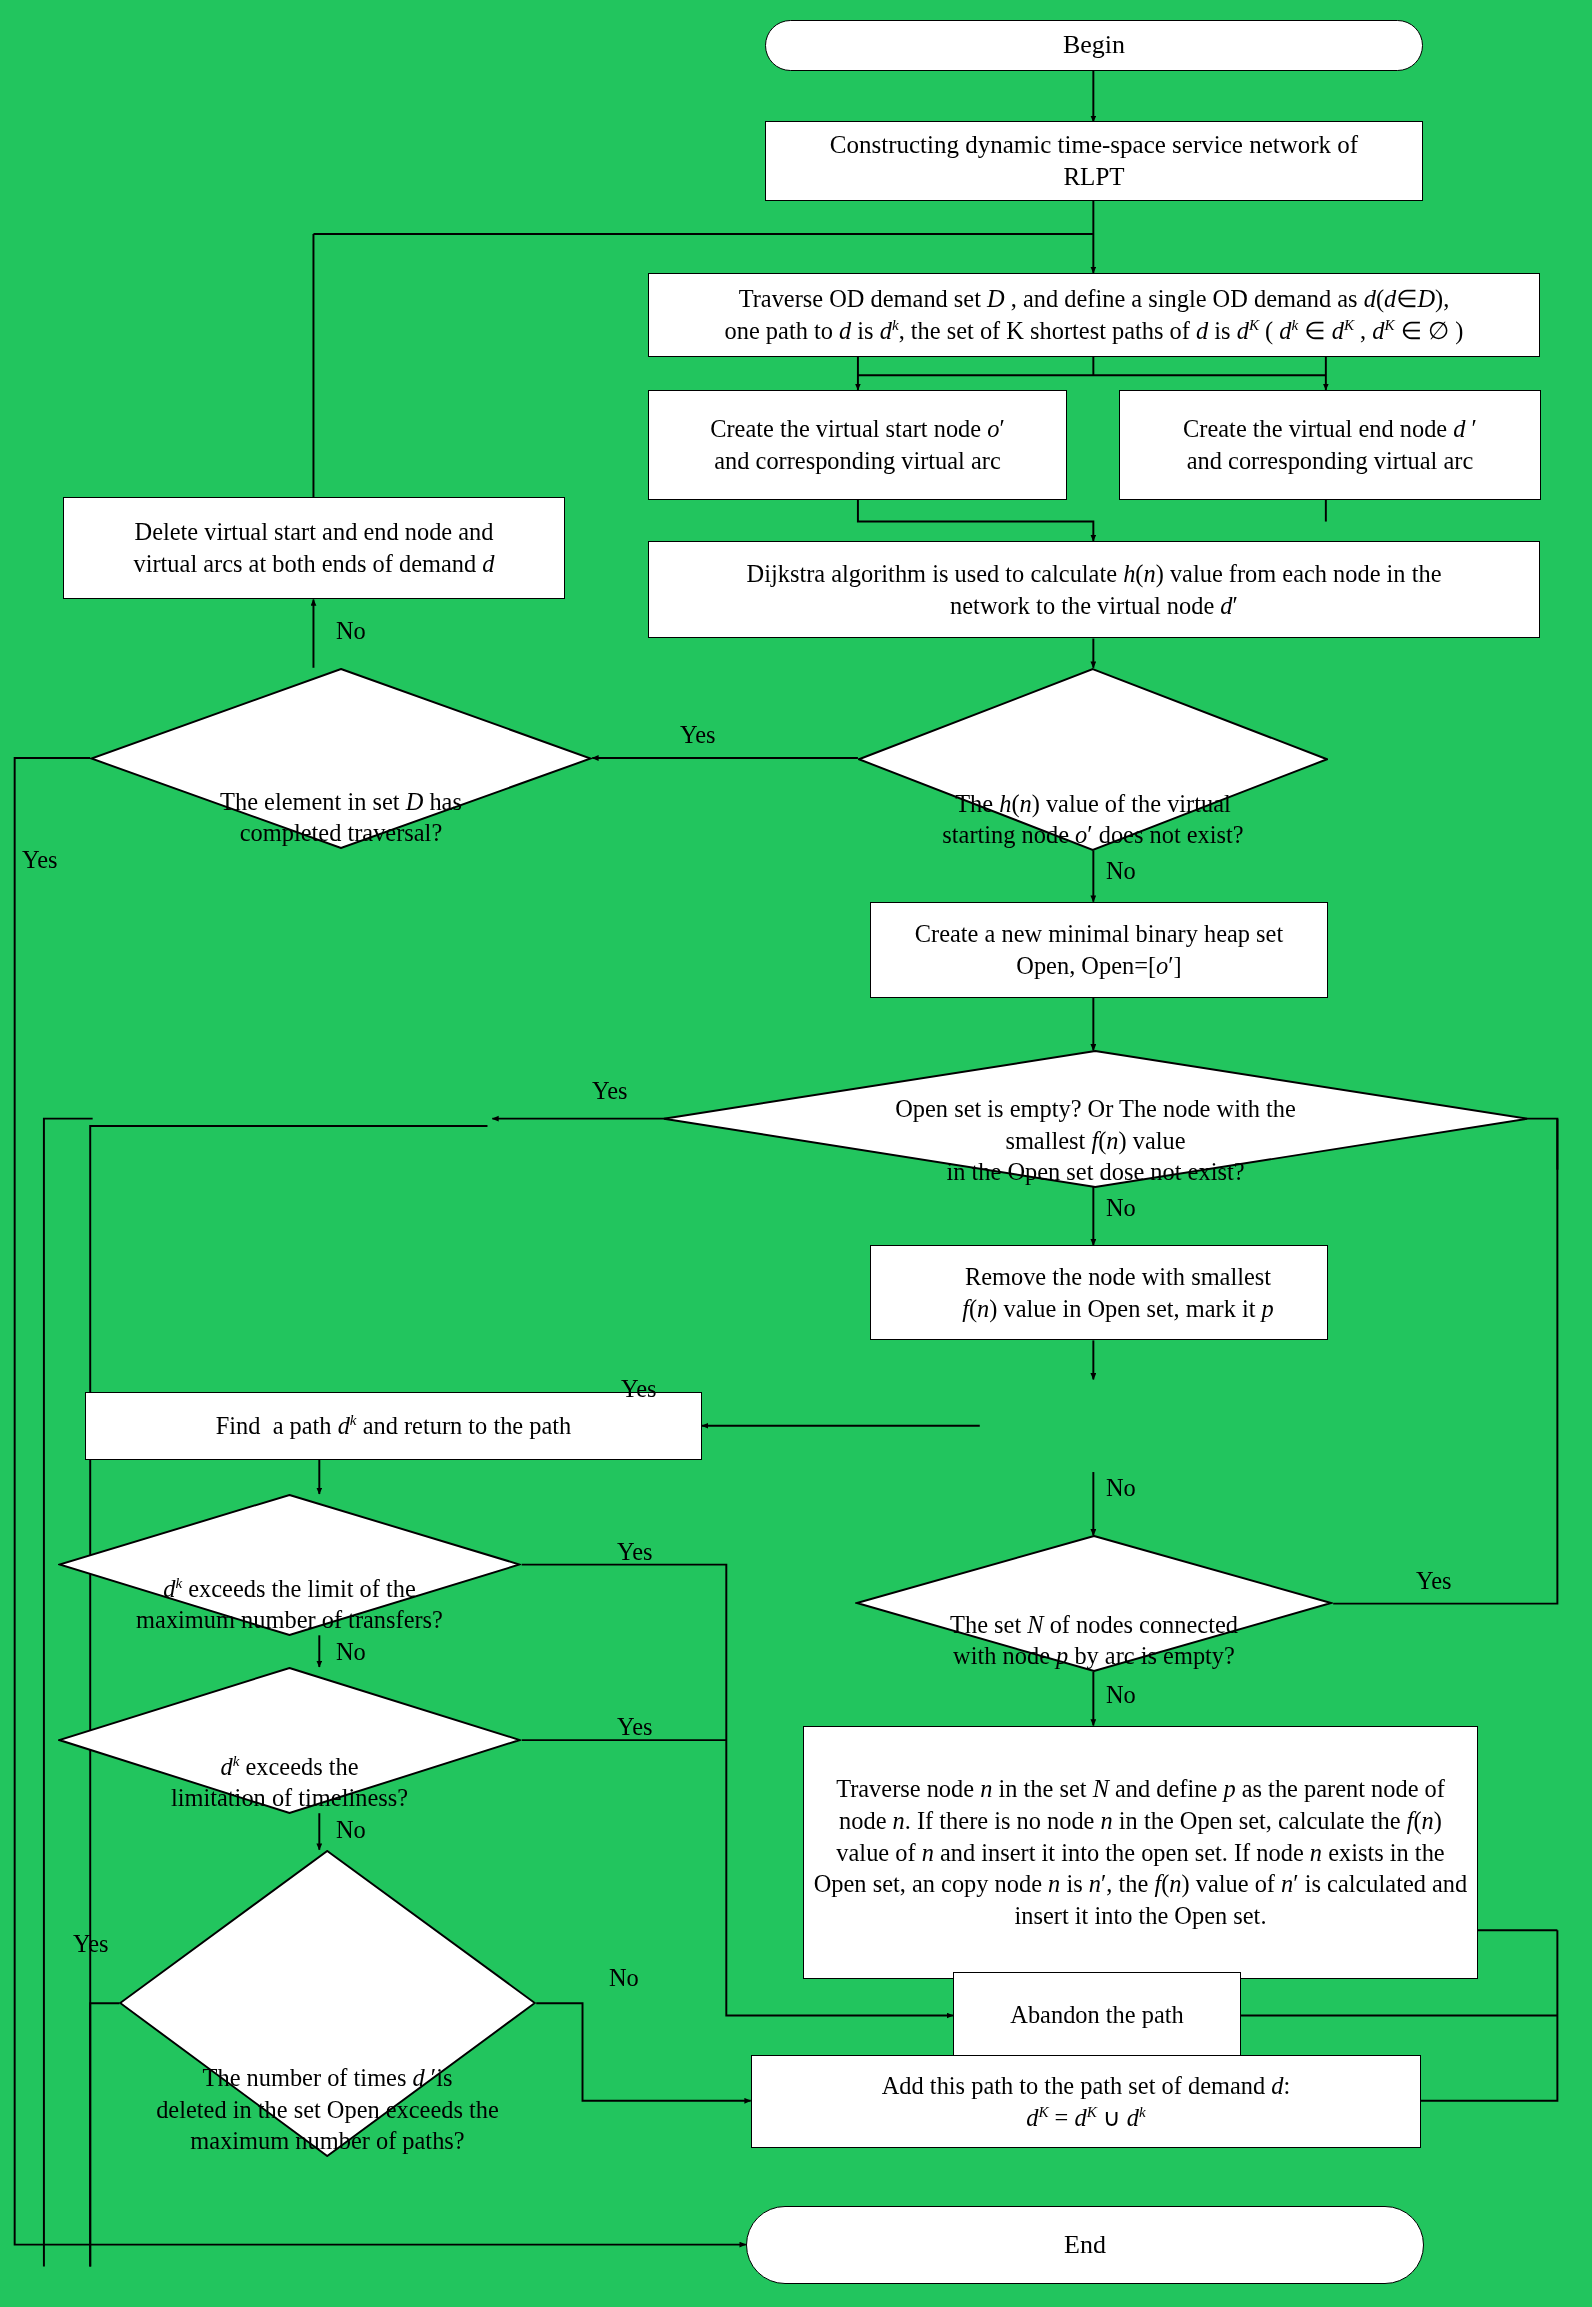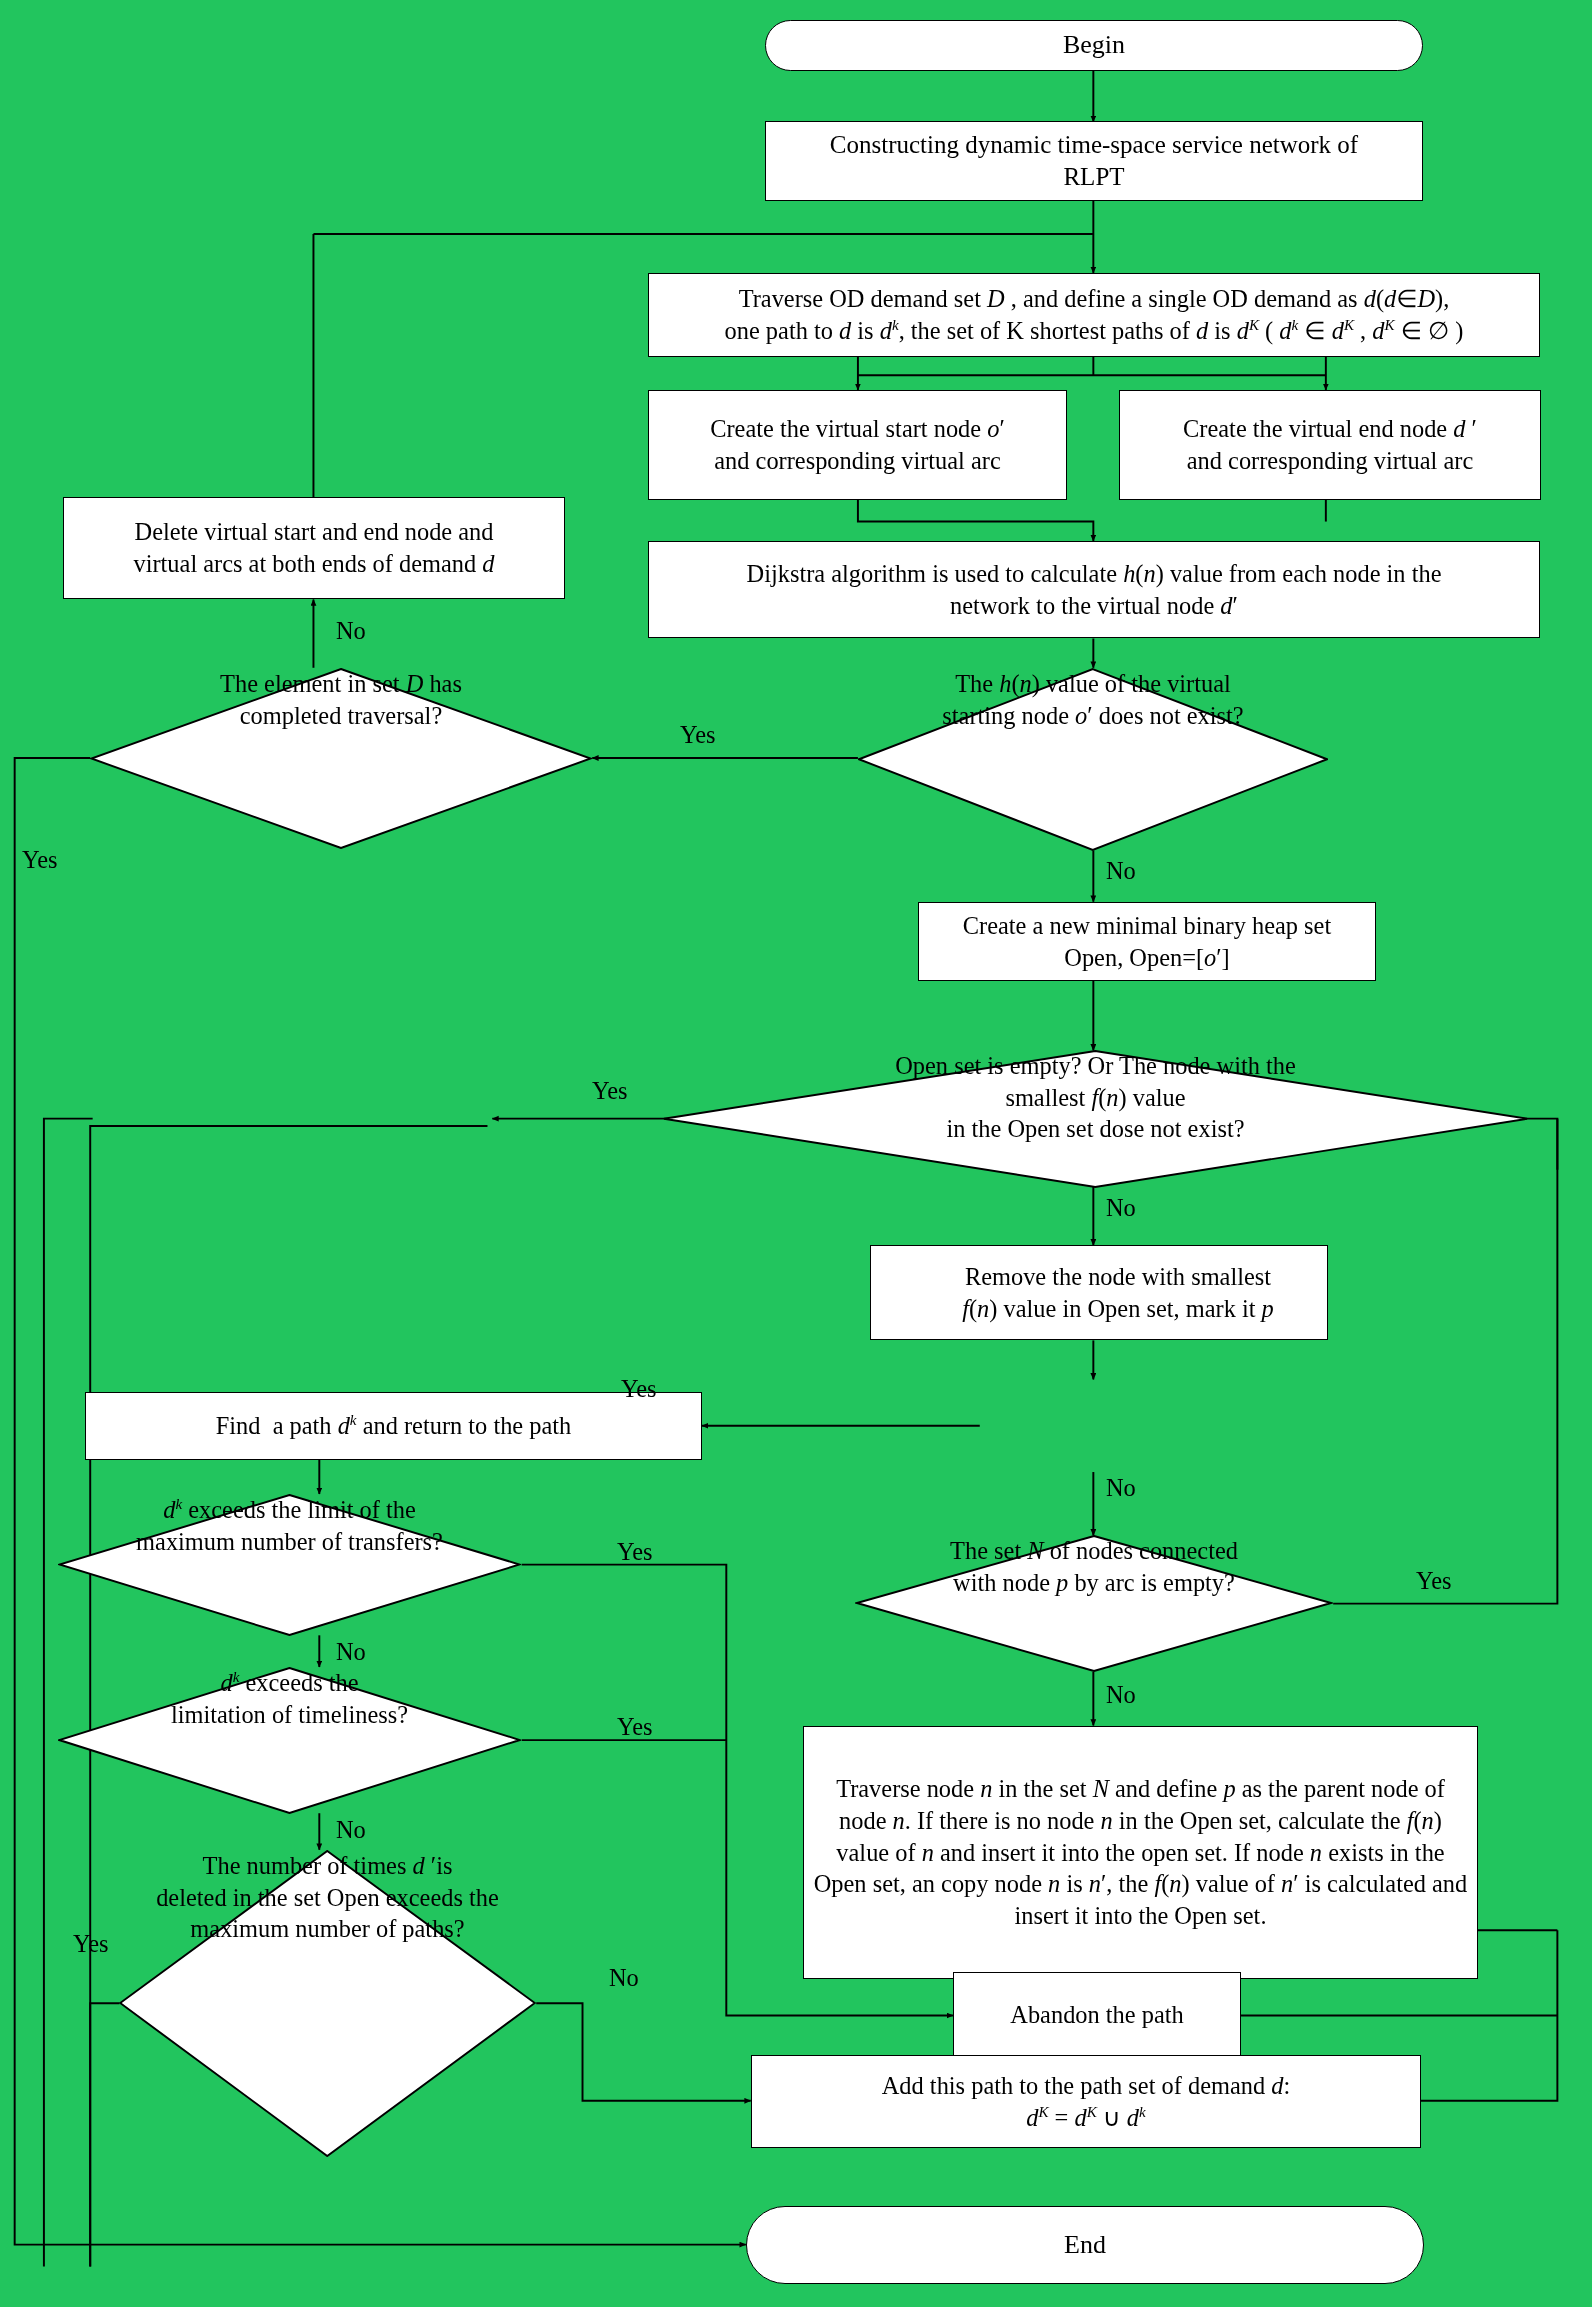--- a/index.html
+++ b/index.html
@@ -5,21 +5,21 @@
   html,body{margin:0;padding:0;background:#fff;}
   body{font-family:"Liberation Serif", serif;}
   #stage{position:relative;width:1593px;height:2307px;background:#22c55e;overflow:hidden;}
   #edges{position:absolute;left:0;top:0;width:1593px;height:2307px;}
   .node{position:absolute;box-sizing:border-box;display:flex;align-items:center;justify-content:center;text-align:center;color:#000;background:#fff;}
   .proc{border:1.5px solid #000;}
   .term{border:1.5px solid #000;border-radius:4874px;}
   .txt{line-height:1.30;padding:0 6.8px;}
   .dia-wrap{position:absolute;}
   .dia-wrap svg{position:absolute;left:0;top:0;}
-  .dia-label{position:absolute;left:0;top:0;width:100%;height:100%;display:flex;align-items:flex-start;justify-content:center;text-align:center;line-height:1.30;}
+  .dia-label{position:absolute;left:0;top:0;width:100%;height:100%;display:flex;align-items:flex-end;justify-content:center;text-align:center;line-height:1.30;}
   .para{position:absolute;}
   .para svg{position:absolute;left:0;top:0;}
   .para-label{position:absolute;left:0;top:0;width:100%;height:100%;display:flex;align-items:center;justify-content:center;text-align:center;line-height:1.30;}
   .elabel{position:absolute;color:#000;white-space:nowrap;}
   i.v{font-style:italic;}
   sup{font-size:.62em;vertical-align:super;line-height:0;}
   .f50{font-size:24.4px;}
   .f52{font-size:25px;}
   .f54{font-size:26px;}
 </style>
@@ -156,21 +156,21 @@
 
   <div class="dia-wrap" style="left:858px;top:668px;width:470px;height:183px;">
     <svg width="470" height="183" viewBox="0 0 965 375" xmlns="http://www.w3.org/2000/svg">
       <polygon points="482,2 963,187 482,373 2,187" fill="#fff" stroke="#000" stroke-width="4"></polygon>
     </svg>
     <div class="dia-label f50">
       <span>The <i class="v">h</i>(<i class="v">n</i>) value of the virtual<br>starting node <i class="v">o</i>′ does not exist?</span>
     </div>
   </div>
 
-  <div class="node proc" style="left:918px;top:902px;width:458px;height:79px;">
+  <div class="node proc" style="left:870px;top:902px;width:458px;height:96px;">
     <span class="txt f50">
       Create a new minimal binary heap set<br>Open, Open=[<i class="v">o</i>′]
     </span>
   </div>
 
   <div class="dia-wrap" style="left:663px;top:1050px;width:865px;height:138px;">
     <svg width="865" height="138" viewBox="0 0 1775 283" xmlns="http://www.w3.org/2000/svg">
       <polygon points="887,2 1773,141 887,281 2,141" fill="#fff" stroke="#000" stroke-width="4"></polygon>
     </svg>
     <div class="dia-label f50">

